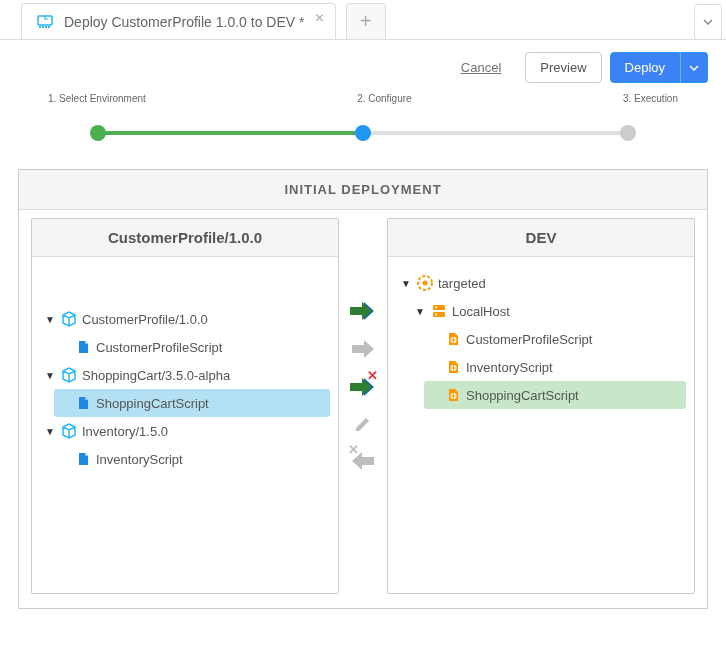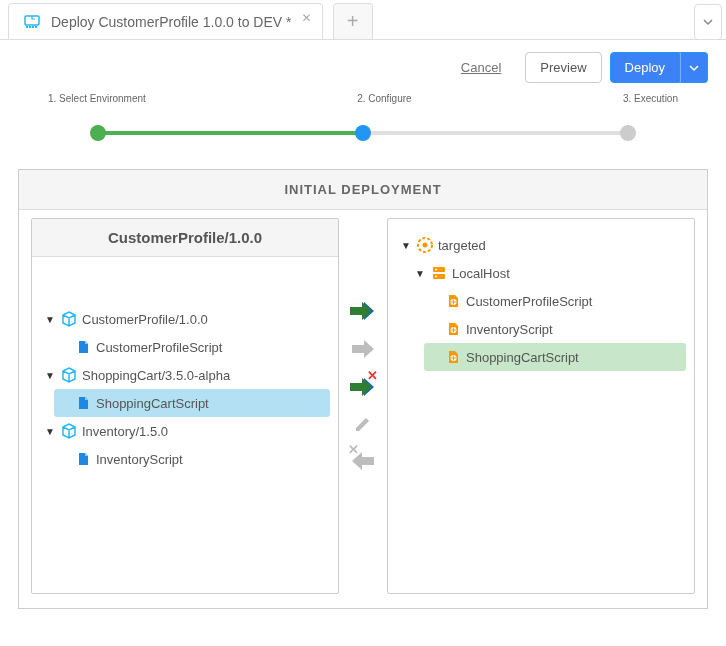--- a/index.html
+++ b/index.html
@@ -1,20 +1,20 @@
 <!DOCTYPE html>
 <html><head>
 <meta charset="utf-8">
 <style>
 * { box-sizing: border-box; margin: 0; padding: 0; }
 body { font-family: "Helvetica Neue", Arial, sans-serif; font-size: 13px; color: #555; background: #fff; width: 726px; height: 646px; overflow: hidden; }
 
 
 .tab-bar { display: flex; align-items: center; height: 40px; border-bottom: 1px solid #ddd; position: relative; }
-.tab { display: flex; align-items: center; gap: 6px; padding: 0 10px; height: 36px; border: 1px solid #ddd; border-bottom: none; border-radius: 4px 4px 0 0; margin-left: 8px; margin-top: 3px; background: #fff; position: relative; z-index: 2; }
+.tab { display: flex; align-items: center; gap: 6px; padding: 0 10px; height: 36px; border: 1px solid #ddd; border-bottom: none; border-radius: 4px 4px 0 0; margin-left: 21px; margin-top: 3px; background: #fff; position: relative; z-index: 2; }
 .tab-add { width: 40px; height: 36px; margin-left: 10px; margin-top: 3px; display: flex; align-items: center; justify-content: center; border: 1px solid #ddd; border-bottom: none; border-radius: 4px 4px 0 0; color: #aaa; font-size: 20px; background: #f8f8f8; cursor: pointer; }
 .tab-close { color: #aaa; font-size: 12px; cursor: pointer; margin-left: 4px; position: relative; top: -4px; }
 .tab-title { font-size: 14px; color: #666; }
 .tab-dropdown { margin-left: auto; width: 28px; height: 36px; display: flex; align-items: center; justify-content: center; border: 1px solid #ddd; border-radius: 4px; color: #888; margin-right: 4px; margin-top: 4px; cursor: pointer; }
 
 
 .toolbar { display: flex; align-items: center; padding: 12px 18px 10px 18px; }
 .btn { border: 1px solid #ccc; background: #fff; border-radius: 4px; padding: 7px 14px; font-size: 13px; color: #555; cursor: pointer; }
 .btn-primary { background: #3b82f6; color: #fff; border-color: #2196f3; }
 .btn-group { display: flex; }
@@ -211,20 +211,21 @@
       </span>
       <span class="arrow-btn" style="position:relative">
         <svg width="26" height="22" viewBox="0 0 26 22">
             <path d="M24 7 L12 7 L12 2 L2 11 L12 20 L12 15 L24 15 Z" fill="#bdbdbd"></path>
           </svg>
         <span style="position:absolute;top:-8px;left:-2px;color:#bdbdbd;font-weight:bold;font-size:13px">✕</span>
       </span>
     </div>
 
     <div class="col col-right">
+      <div class="col-header">DEV</div>
       <div class="col-body">
 
         <div class="tree-row">
           <span class="tree-caret">▼</span>
           <span class="tree-icon">
               <svg width="18" height="18" viewBox="0 0 18 18">
                 <circle cx="9" cy="9" r="7" fill="none" stroke="#ff9800" stroke-width="2" stroke-dasharray="3,2"></circle>
                 <circle cx="9" cy="9" r="2.5" fill="#ff9800"></circle>
               </svg>
             </span>

